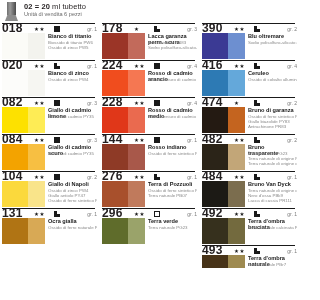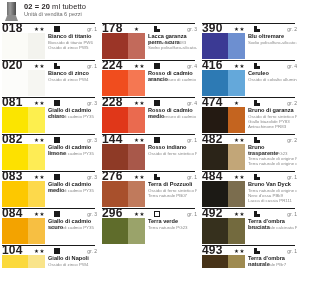--- a/index.html
+++ b/index.html
@@ -98,59 +98,29 @@
           <div class="mass" style="background:#fcfcfa"></div>
           <div class="tint" style="background:#f6f6f2"></div>
         </div>
         <div class="pname">Bianco di zinco</div>
         <div class="pig">
           <div>Ossido di zinco PW4</div>
         </div>
       </div>
       <div class="entry">
         <div class="rule"></div>
-        <div class="code">081</div>
-        <div class="stars">★★</div>
-        <div class="opac full"></div>
-        <div class="grade">gr. 3</div>
-        <div class="swatch">
-          <div class="mass" style="background:#fbe500"></div>
-          <div class="tint" style="background:#fdef4e"></div>
-        </div>
-        <div class="pname">Giallo di cadmio chiaro</div>
-        <div class="pig">
-          <div>Solfuro di cadmio PY35</div>
-        </div>
-      </div>
-      <div class="entry">
-        <div class="rule"></div>
         <div class="code">082</div>
         <div class="stars">★★</div>
         <div class="opac full"></div>
         <div class="grade">gr. 3</div>
         <div class="swatch">
           <div class="mass" style="background:#fde100"></div>
           <div class="tint" style="background:#feec55"></div>
         </div>
         <div class="pname">Giallo di cadmio limone</div>
-        <div class="pig">
-          <div>Solfuro di cadmio PY35</div>
-        </div>
-      </div>
-      <div class="entry">
-        <div class="rule"></div>
-        <div class="code">083</div>
-        <div class="stars">★★</div>
-        <div class="opac full"></div>
-        <div class="grade">gr. 3</div>
-        <div class="swatch">
-          <div class="mass" style="background:#fdc800"></div>
-          <div class="tint" style="background:#fdd94b"></div>
-        </div>
-        <div class="pname">Giallo di cadmio medio</div>
         <div class="pig">
           <div>Solfuro di cadmio PY35</div>
         </div>
       </div>
       <div class="entry">
         <div class="rule"></div>
         <div class="code">084</div>
         <div class="stars">★★</div>
         <div class="opac full"></div>
         <div class="grade">gr. 3</div>

